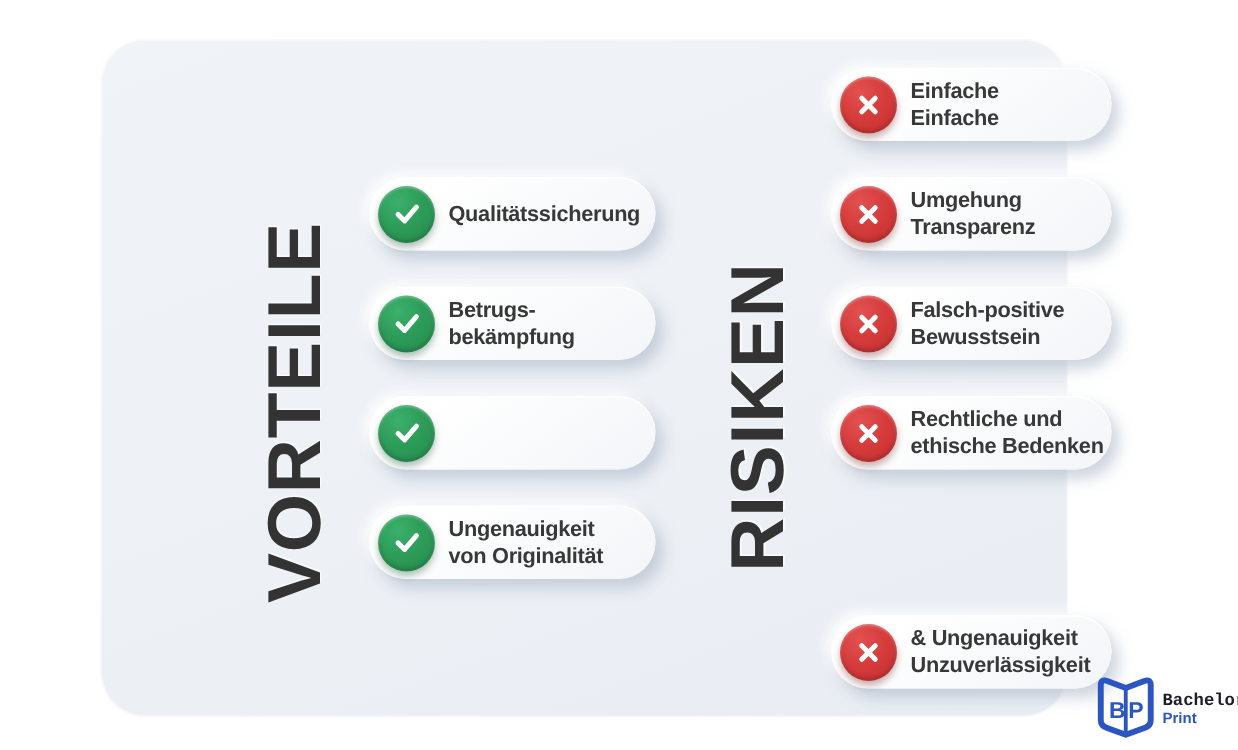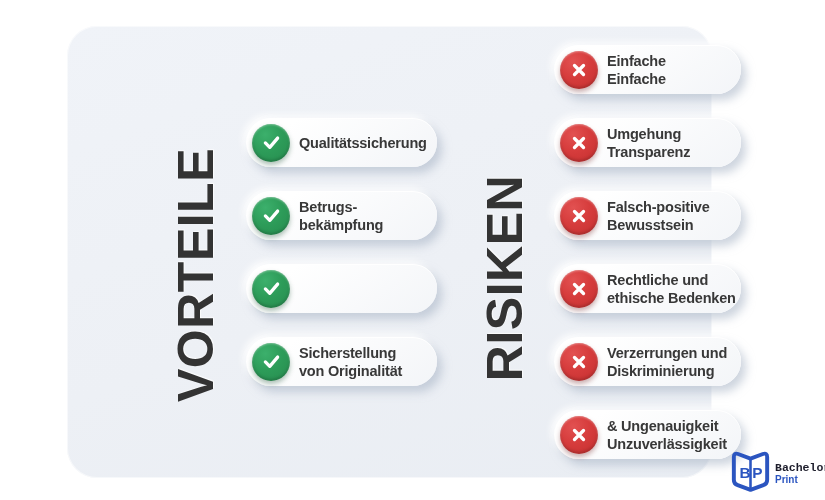--- a/index.html
+++ b/index.html
@@ -126,21 +126,21 @@
           </svg>
       </span>
     </div>
     <div class="pill adv" style="top:311px">
       <span class="badge green">
         <svg width="21" height="21" viewBox="0 0 24 24">
             <path d="M5 12.5 L10 17.5 L19 7" stroke="#ffffff" stroke-width="3.8" fill="none" stroke-linecap="round" stroke-linejoin="round"></path>
           </svg>
       </span>
       <span class="pill-text">
-        <span>Sicherstellung</span>
+        <span>Ungenauigkeit</span>
         <span>von Originalität</span>
       </span>
     </div>
 
     <div class="pill risk" style="top:19px">
       <span class="badge red">
         <svg width="18" height="18" viewBox="0 0 24 24">
             <path d="M6 6 L18 18 M18 6 L6 18" stroke="#ffffff" stroke-width="4.4" stroke-linecap="round"></path>
           </svg>
       </span>
@@ -173,31 +173,20 @@
     </div>
     <div class="pill risk" style="top:238px">
       <span class="badge red">
         <svg width="18" height="18" viewBox="0 0 24 24">
             <path d="M6 6 L18 18 M18 6 L6 18" stroke="#ffffff" stroke-width="4.4" stroke-linecap="round"></path>
           </svg>
       </span>
       <span class="pill-text">
         <span>Rechtliche und</span>
         <span>ethische Bedenken</span>
-      </span>
-    </div>
-    <div class="pill risk" style="top:311px">
-      <span class="badge red">
-        <svg width="18" height="18" viewBox="0 0 24 24">
-            <path d="M6 6 L18 18 M18 6 L6 18" stroke="#ffffff" stroke-width="4.4" stroke-linecap="round"></path>
-          </svg>
-      </span>
-      <span class="pill-text">
-        <span>Verzerrungen und</span>
-        <span>Diskriminierung</span>
       </span>
     </div>
     <div class="pill risk" style="top:384px">
       <span class="badge red">
         <svg width="18" height="18" viewBox="0 0 24 24">
             <path d="M6 6 L18 18 M18 6 L6 18" stroke="#ffffff" stroke-width="4.4" stroke-linecap="round"></path>
           </svg>
       </span>
       <span class="pill-text">
         <span>&amp; Ungenauigkeit</span>

